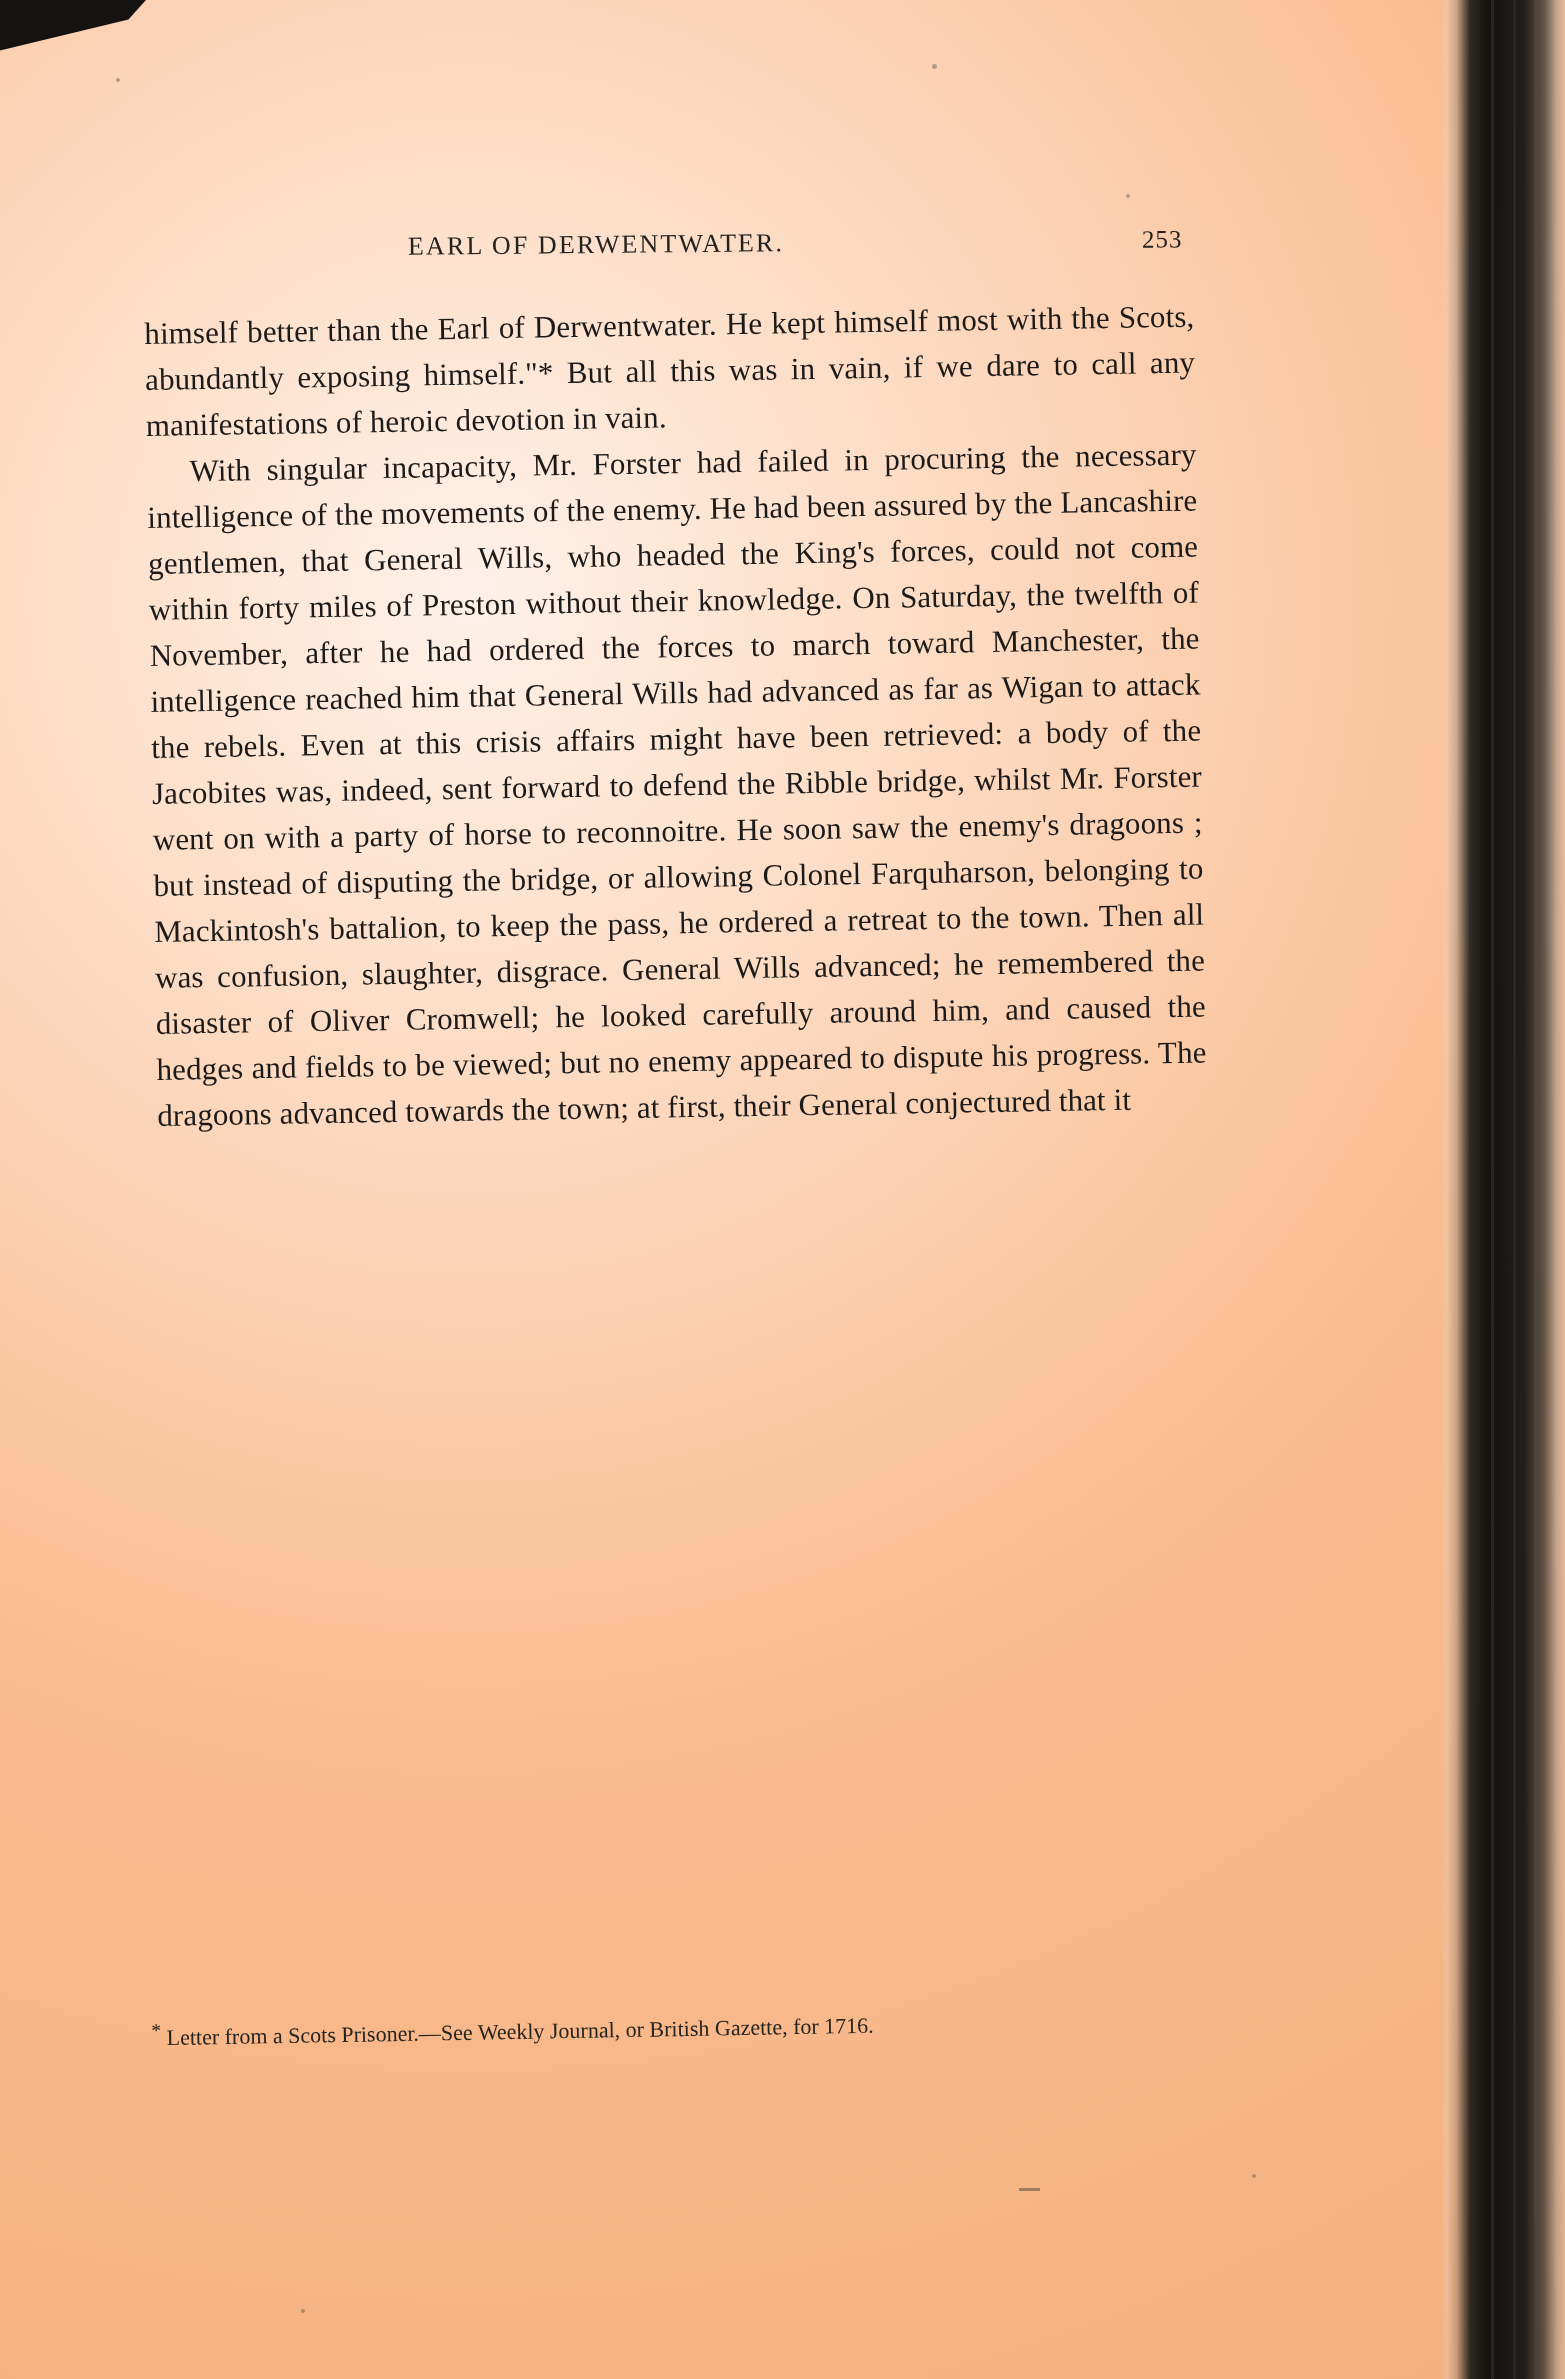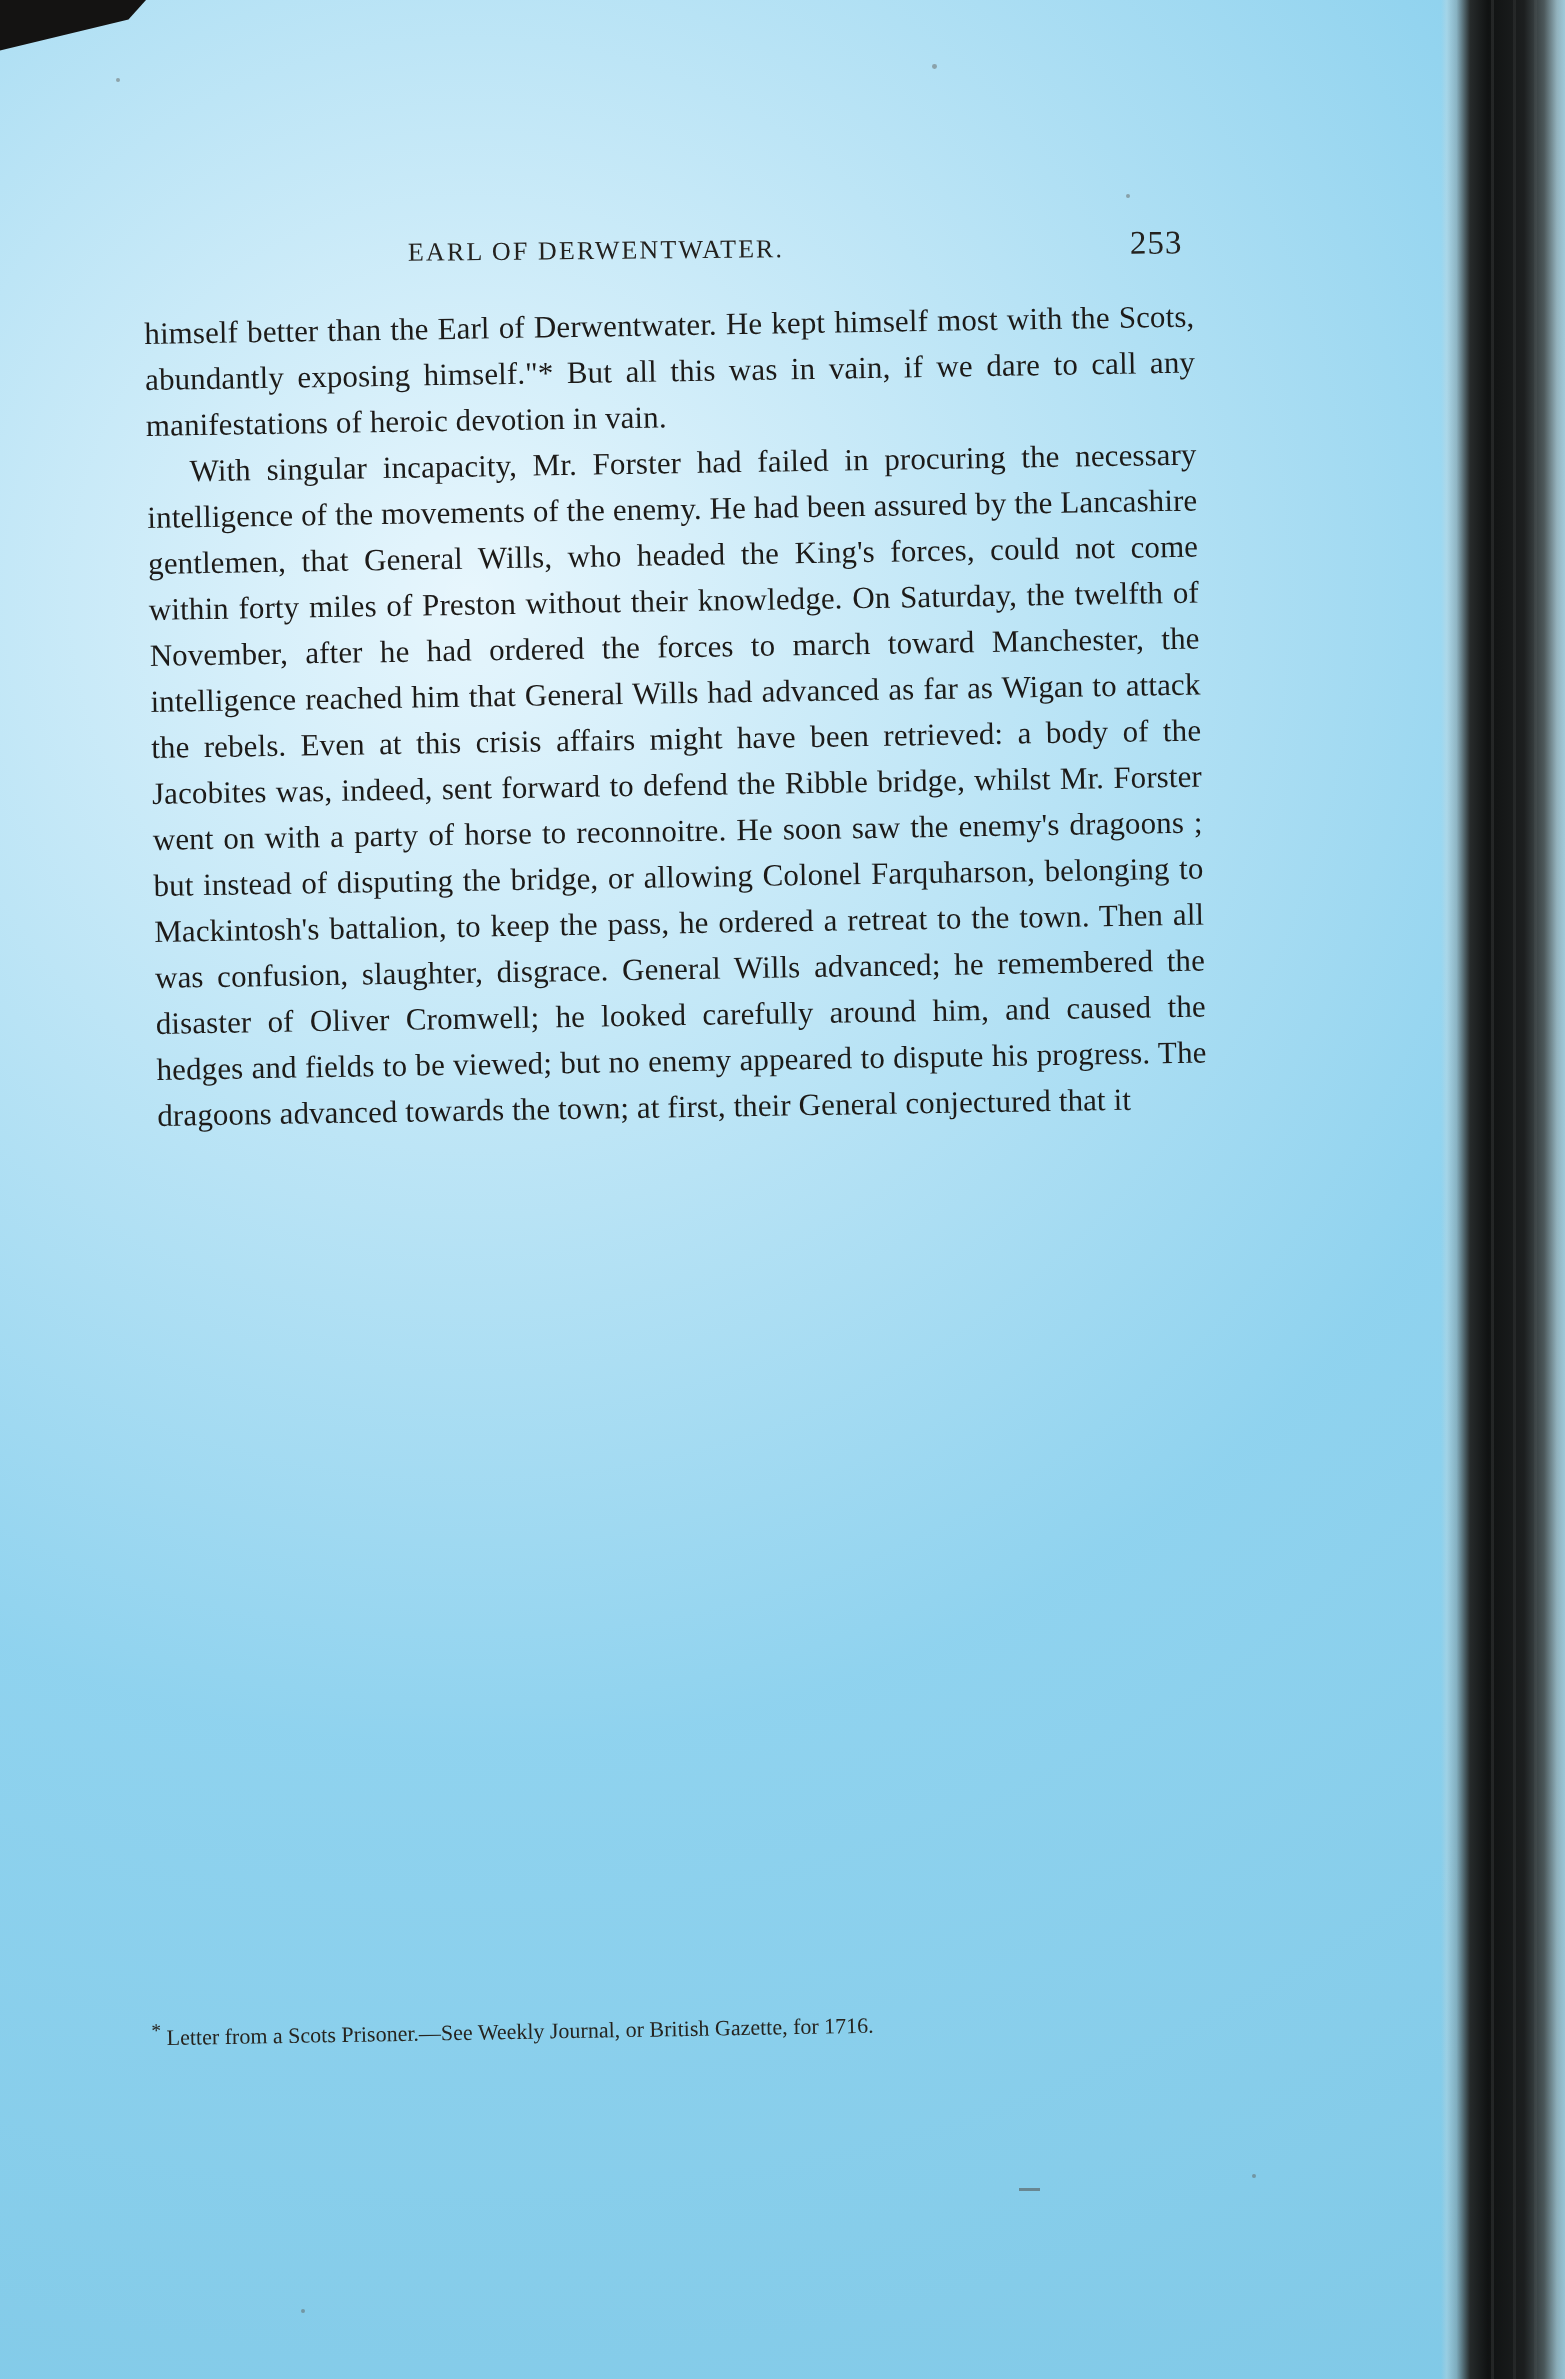--- a/index.html
+++ b/index.html
@@ -4,21 +4,21 @@
 <style>
   html, body {
     margin: 0;
     padding: 0;
     background: #ffffff;
   }
   #page {
     position: relative;
     width: 1565px;
     height: 2379px;
-    background: #0ea5e9;
+    background: #f97316;
     overflow: hidden;
     font-family: "Liberation Serif", serif;
     color: #1b1a18;
   }
 
   
   .paper-tone {
     position: absolute;
     inset: 0;
     background:
@@ -81,21 +81,21 @@
     transform: rotate(-0.55deg);
   }
   .running-head {
     font-variant: small-caps;
     font-size: 26px;
     letter-spacing: 2.1px;
     color: #24221f;
     white-space: nowrap;
   }
   .folio {
-    font-size: 33px;
+    font-size: 25px;
     color: #24221f;
     letter-spacing: 1px;
     padding-right: 11.6px;
   }
 
   .body-block {
     position: absolute;
     left: 144px;
     top: 311px;
     width: 1050px;

